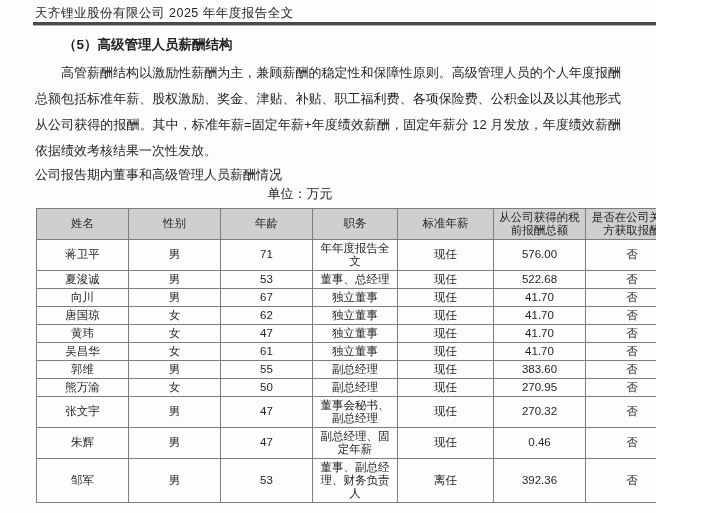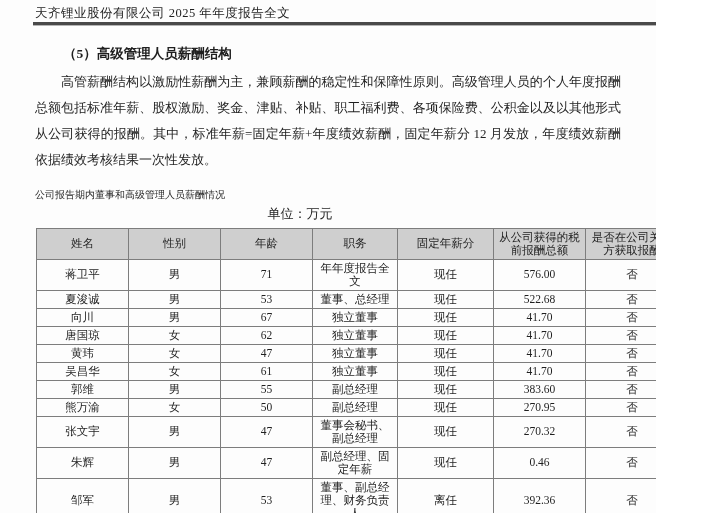--- a/index.html
+++ b/index.html
@@ -2,54 +2,54 @@
 <html><head>
 <meta charset="utf-8">
 <style>
   html, body { margin: 0; padding: 0; background: #ffffff; }
   .page {
     position: relative;
     width: 656px;
     height: 513px;
     background: #fdfdfd;
     overflow: hidden;
-    font-family: Liberation Serif, serif;
+    font-family: Liberation Sans, sans-serif;
     color: #1f1f1f;
   }
   .doc-header {
     margin: 0 0 0 35px;
     padding-top: 6px;
     font-size: 12.5px;
     line-height: 15px;
     letter-spacing: 0.5px;
     white-space: nowrap;
   }
   .header-rule {
     margin-left: 33px;
     height: 2.5px;
     background: #4a4a4a;
     border-bottom: 1px solid #b5b5b5;
     margin-top: 1px;
   }
   .section-heading {
-    margin: 20px 0 0 63px;
+    margin: 11px 0 0 63px;
     font-size: 13.5px;
     line-height: 15px;
     font-weight: bold;
   }
   .body-para {
     margin: 8px 35px 0 35px;
     font-size: 13px;
     line-height: 26px;
     text-align: justify;
     text-indent: 2em;
   }
   .table-caption {
-    margin: 14px 35px 0 35px;
-    font-size: 10px;
+    margin: 3px 35px 0 35px;
+    font-size: 13px;
     line-height: 15px;
   }
   .unit-label {
     margin: 4px 56px 0 0;
     font-size: 13px;
     line-height: 15px;
     text-align: center;
   }
   table.comp-table {
     margin: 7px 0 0 36px;
@@ -99,21 +99,21 @@
         <col style="width: 96px;">
         <col style="width: 92px;">
         <col style="width: 93px;">
       </colgroup>
     <thead>
       <tr>
           <th>姓名</th>
           <th>性别</th>
           <th>年龄</th>
           <th>职务</th>
-          <th>固定年薪分</th>
+          <th>标准年薪</th>
           <th>从公司获得的税前报酬总额</th>
           <th>是否在公司关联方获取报酬</th>
         </tr>
     </thead>
     <tbody>
         <tr>
           <td>蒋卫平</td>
           <td>男</td>
           <td>71</td>
           <td>年年度报告全文</td>

